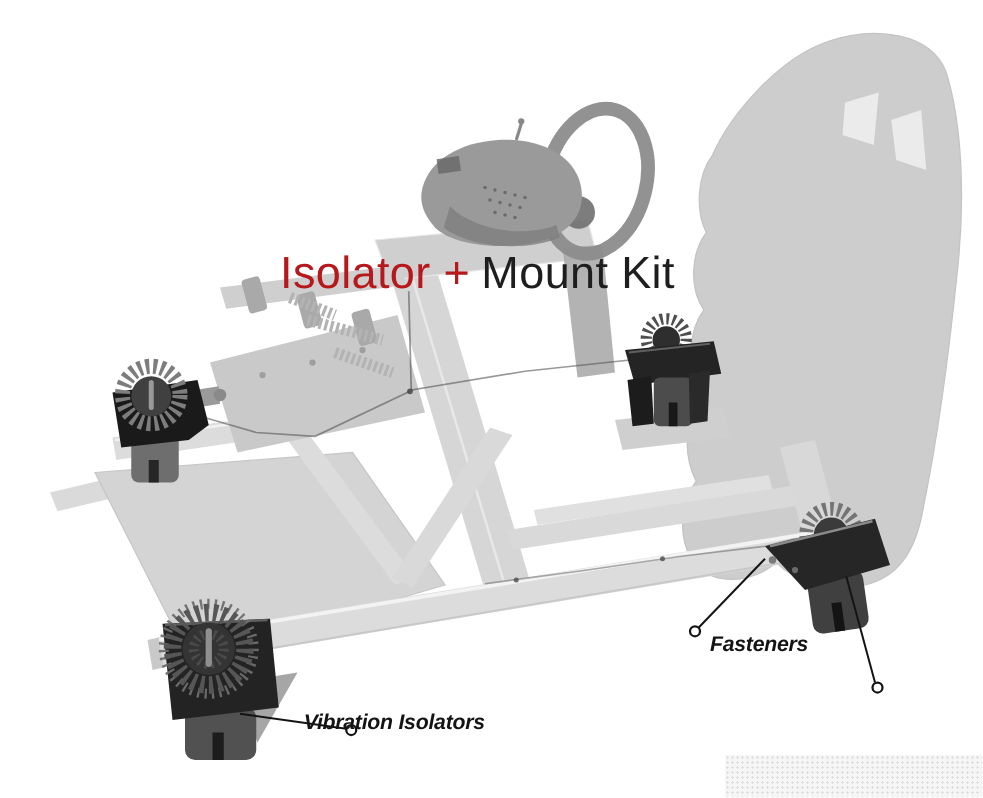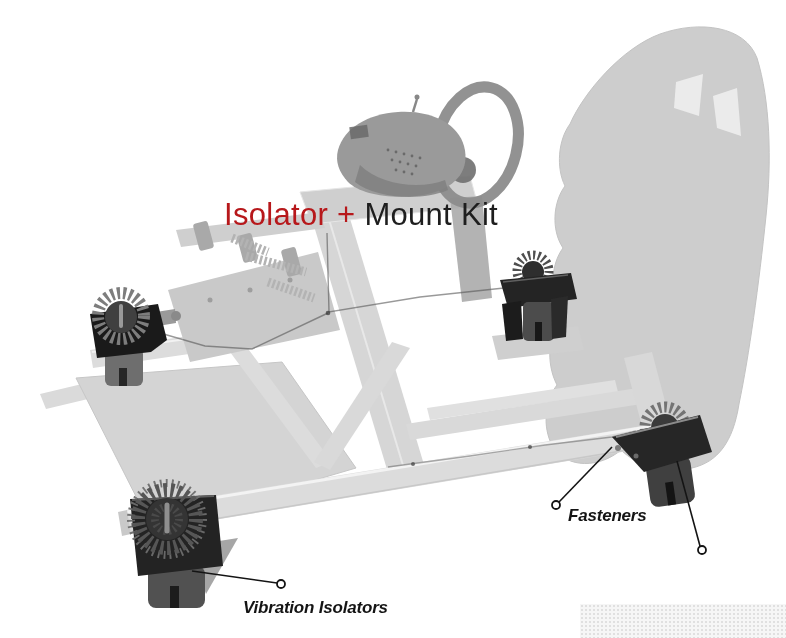--- a/index.html
+++ b/index.html
@@ -6,32 +6,32 @@
   .canvas{
     position:relative;
     width:786px;height:638px;
     background:#ffffff;
     overflow:hidden;
     font-family:"Liberation Sans", sans-serif;
   }
   .canvas svg{position:absolute;left:0;top:0;}
   .title{
     position:absolute;left:224px;top:199px;
-    font-size:31px;font-weight:400;letter-spacing:0.3px;
+    font-size:36px;font-weight:400;letter-spacing:0.3px;
     white-space:nowrap;line-height:1.05;
   }
   .title .hl{color:#b7181b;}
   .title .rest{color:#1e1e1e;margin-left:9px;}
   .callout{
     position:absolute;
     font-style:italic;font-weight:700;font-size:17px;
     letter-spacing:-0.2px;color:#141414;white-space:nowrap;
   }
   .callout.fasteners{left:520px;top:506px;margin-left:48px;}
-  .callout.vibration{left:243px;top:598px;}
+  .callout.vibration{left:243px;top:568px;}
   .callout.mounting{left:633px;top:554px;}
   .watermark{
     position:absolute;left:580px;top:604px;width:206px;height:34px;
     background-color:#f6f6f6;
     background-image:radial-gradient(#e0e0e0 1px, transparent 1px);
     background-size:4px 4px;
   }
 </style>
 </head>
 <body>

